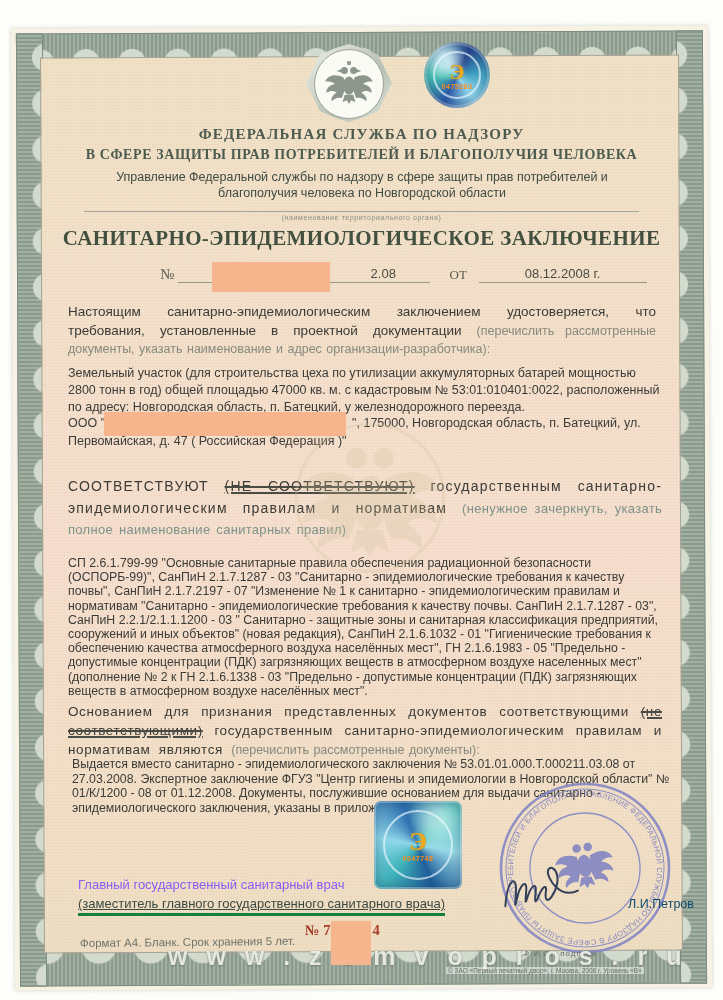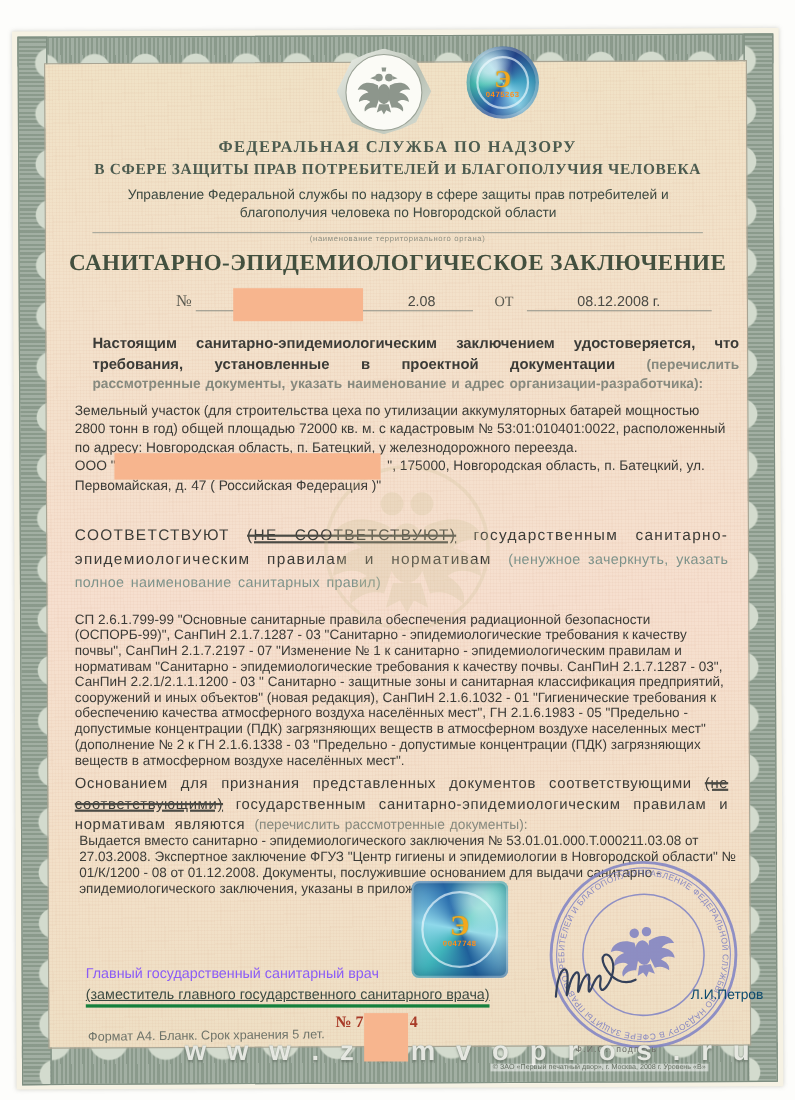--- a/index.html
+++ b/index.html
@@ -146,26 +146,26 @@
 
     <div class="doc-title ser">САНИТАРНО-ЭПИДЕМИОЛОГИЧЕСКОЕ ЗАКЛЮЧЕНИЕ</div>
 
     <div class="numline">
       <span class="lbl ser">№</span>
       <span class="blankline" style="width:252px;"><span>53.01.01</span><span style="display:inline-block;width:108px;"></span><span>2.08</span></span>
       <span class="lbl ser" style="margin-left:16px;font-size:13px;">ОТ</span>
       <span class="blankline" style="width:168px;margin-left:8px;"><span>08.12.2008 г.</span></span>
     </div>
 
-    <div class="body-par" style="left:84px;top:303px;width:588px;font-size:13.5px;line-height:1.38;word-spacing:5px;font-weight:bold;">
+    <div class="body-par" style="left:68px;top:303px;width:588px;font-size:13.5px;line-height:1.38;word-spacing:5px;">
       <span>Настоящим санитарно-эпидемиологическим заключением удостоверяется, что требования, установленные в проектной документации</span>
       <span class="hint" style="font-size:12.5px;word-spacing:1px;">(перечислить рассмотренные документы, указать наименование и адрес организации-разработчика):</span>
     </div>
 
-    <div class="body-par" style="left:68px;top:365px;width:594px;font-size:12.5px;line-height:1.35;text-align:left;">Земельный участок (для строительства цеха по утилизации аккумуляторных батарей мощностью 2800 тонн в год) общей площадью 72000 кв. м. с кадастровым № 53:01:010401:0022, расположенный по адресу: Новгородская область, п. Батецкий, у железнодорожного переезда.</div>
+    <div class="body-par" style="left:68px;top:365px;width:594px;font-size:12.5px;line-height:1.35;text-align:left;">Земельный участок (для строительства цеха по утилизации аккумуляторных батарей мощностью 2800 тонн в год) общей площадью 47000 кв. м. с кадастровым № 53:01:010401:0022, расположенный по адресу: Новгородская область, п. Батецкий, у железнодорожного переезда.</div>
 
     <div class="body-par" style="left:68px;top:414px;width:594px;font-size:12.5px;line-height:1.45;text-align:left;">
       <span>ООО "П</span><span style="display:inline-block;width:238px;"></span><span>", 175000, Новгородская область, п. Батецкий, ул. Первомайская, д. 47  ( Российская Федерация )"</span>
     </div>
 
     <div class="ghost">
       <svg width="168" height="160" viewBox="0 0 100 100">
         <circle cx="50" cy="50" r="46" fill="none" stroke="#cfc49a" stroke-width="2"></circle>
         <g fill="#cfc49a">
           <circle cx="41.5" cy="25" r="6.5"></circle>

